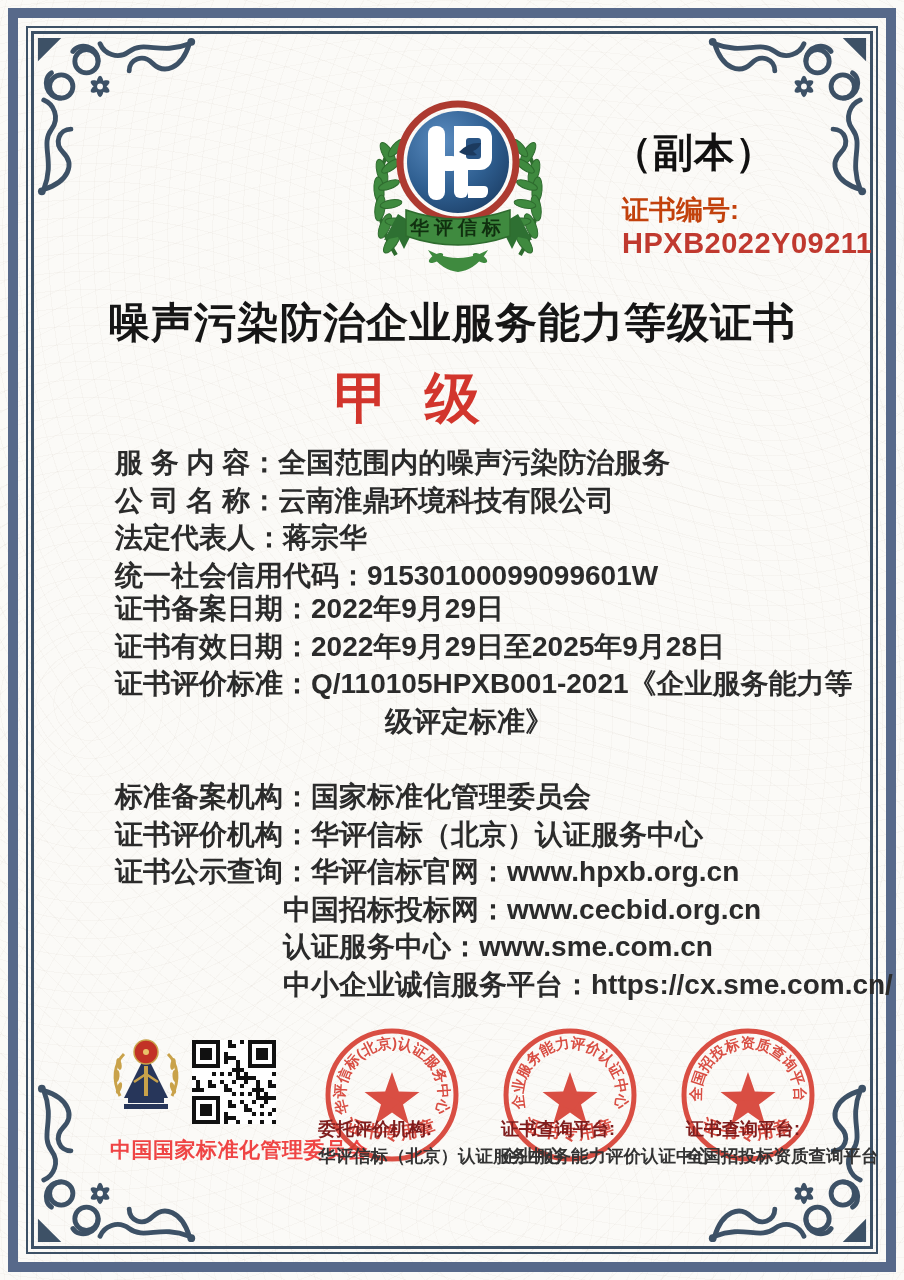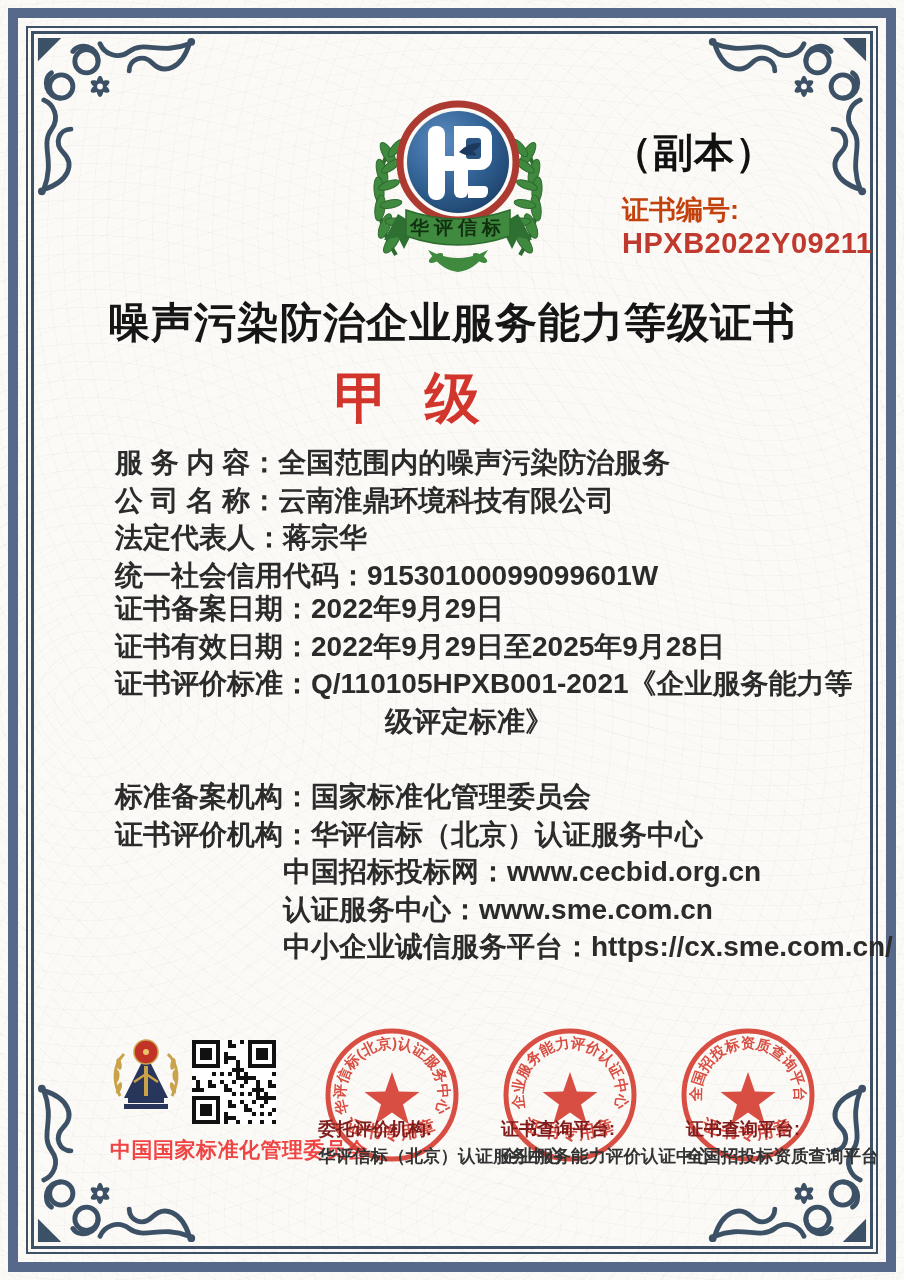--- a/index.html
+++ b/index.html
@@ -185,20 +185,21 @@
   <div class="block b2">
     <div class="line"><span>证书备案日期：</span><span>2022年9月29日</span></div>
     <div class="line"><span>证书有效日期：</span><span>2022年9月29日至2025年9月28日</span></div>
     <div class="line"><span>证书评价标准：</span><span>Q/110105HPXB001-2021《企业服务能力等</span></div>
     <div class="line indent"><span>级评定标准》</span></div>
   </div>
 
   <div class="block b3">
     <div class="line"><span>标准备案机构：</span><span>国家标准化管理委员会</span></div>
     <div class="line"><span>证书评价机构：</span><span>华评信标（北京）认证服务中心</span></div>
+    <div class="line"><span>证书公示查询：</span><span>华评信标官网：www.hpxb.org.cn</span></div>
     <div class="line indent"><span>中国招标投标网：www.cecbid.org.cn</span></div>
     <div class="line indent"><span>认证服务中心：www.sme.com.cn</span></div>
     <div class="line indent"><span>中小企业诚信服务平台：https://cx.sme.com.cn/</span></div>
   </div>
 
   <svg class="emblem" viewBox="0 0 72 84">
     <path d="M10 60 C 2 44 4 28 14 18" fill="none" stroke="#c9a24a" stroke-width="3"></path>
     <path d="M62 60 C 70 44 68 28 58 18" fill="none" stroke="#c9a24a" stroke-width="3"></path>
     <g fill="#c9a24a">
       <ellipse cx="9" cy="52" rx="2.5" ry="6" transform="rotate(20 9 52)"></ellipse>

